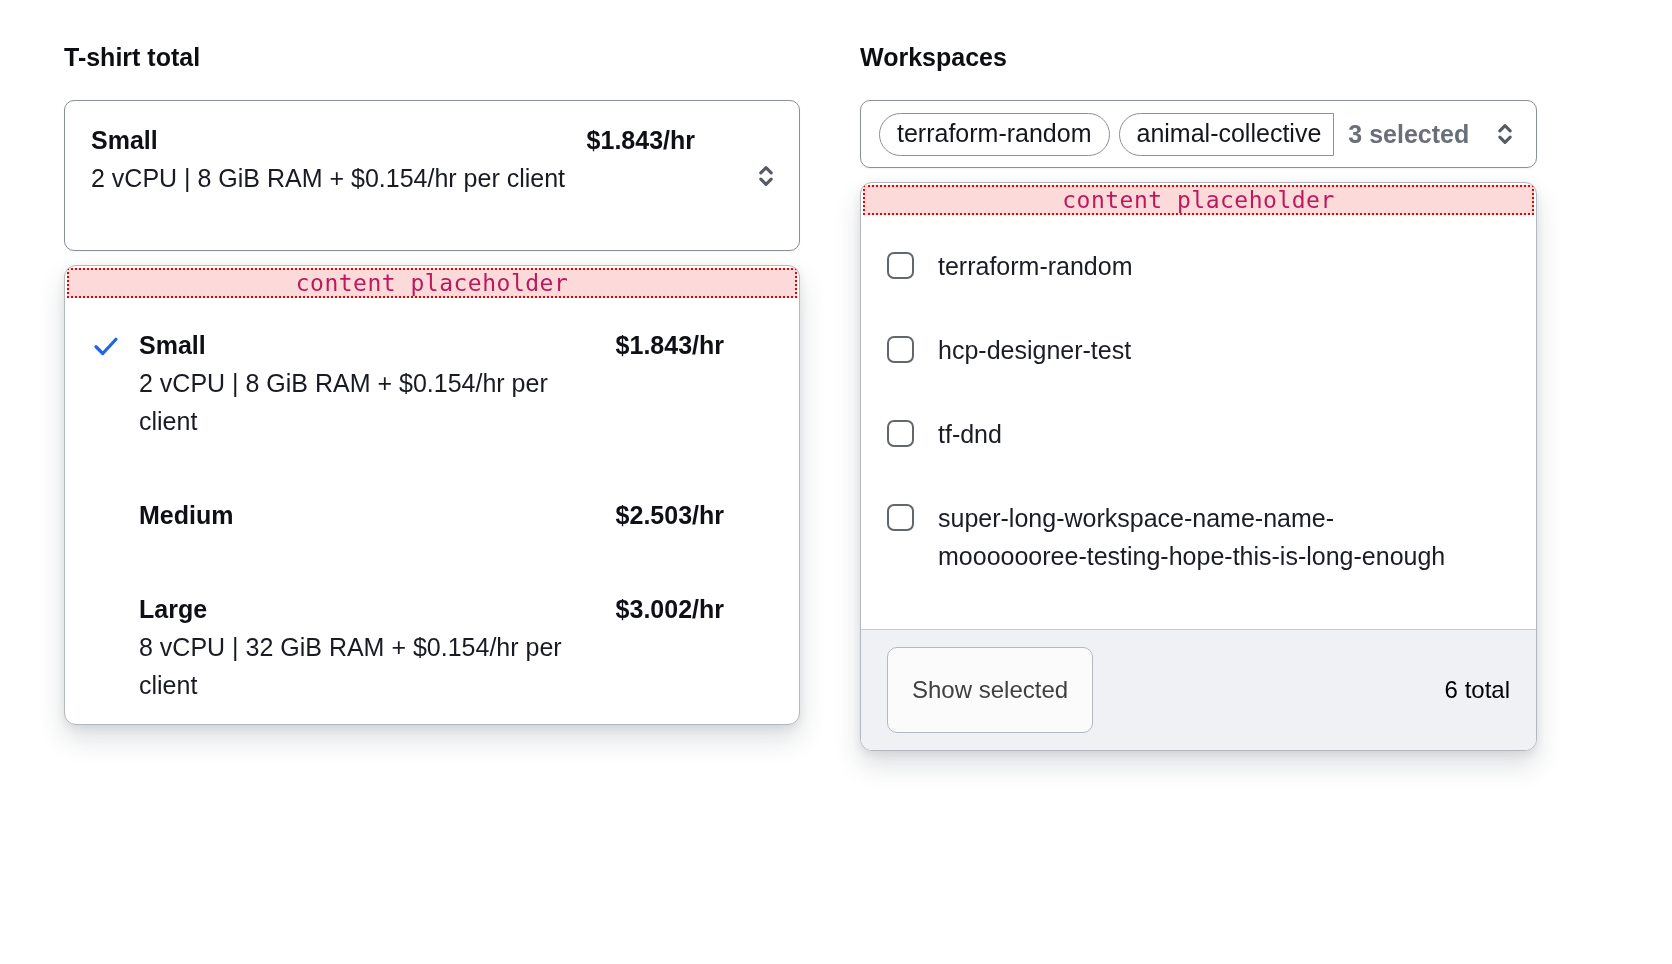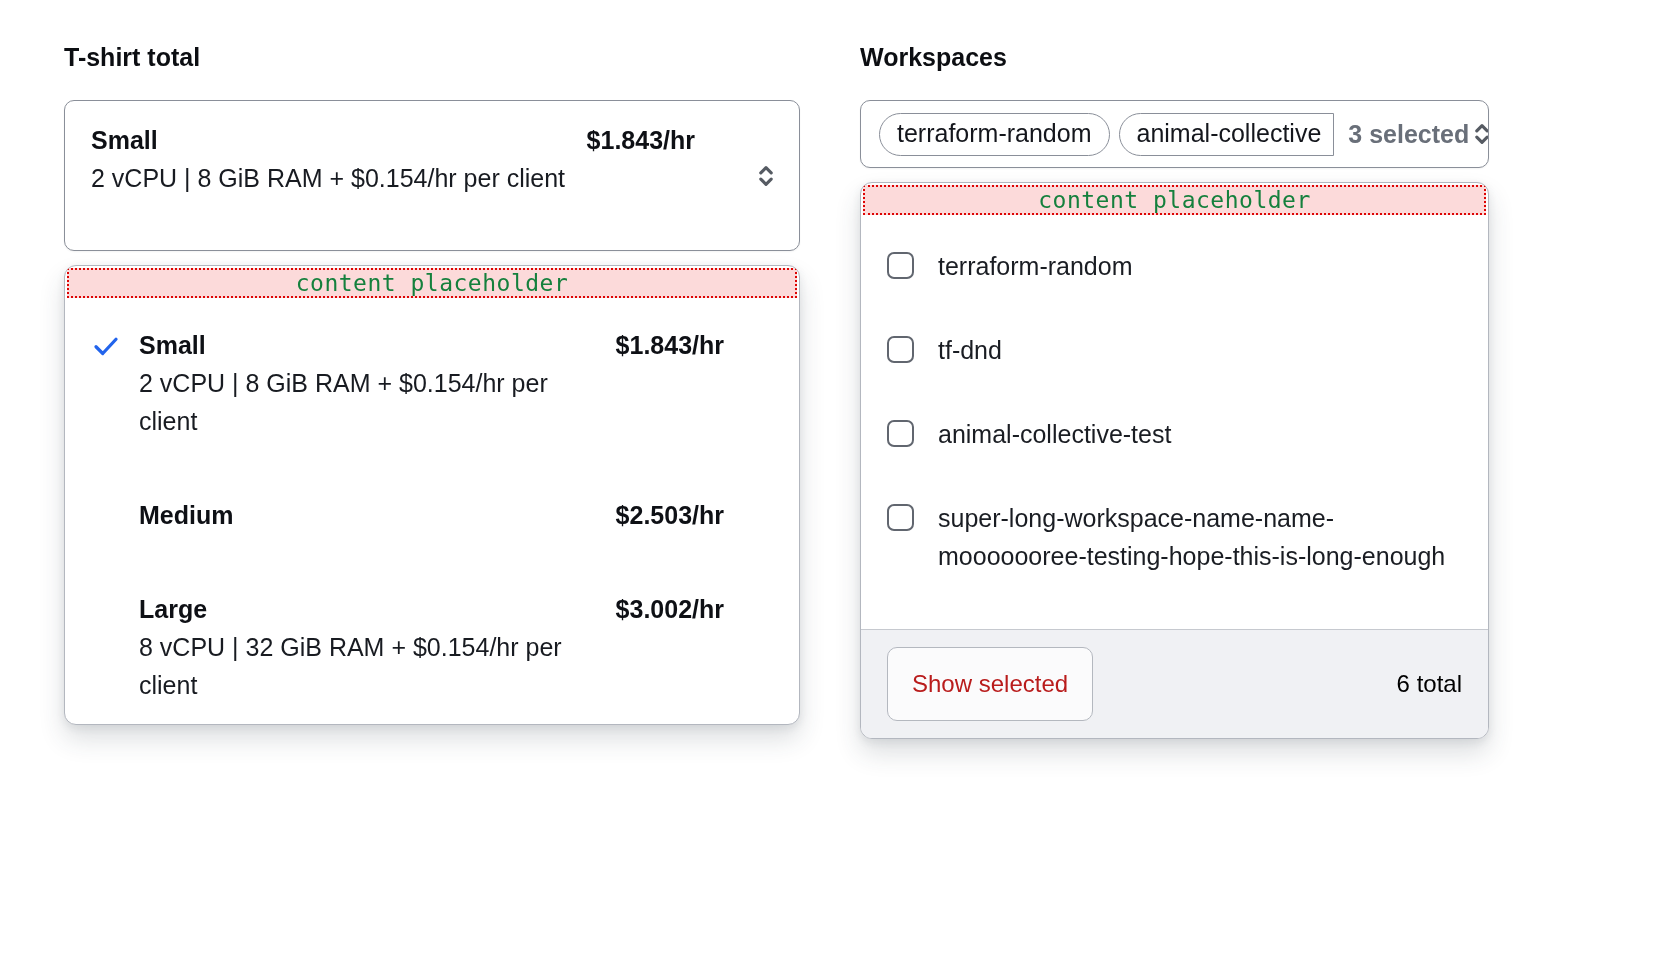--- a/index.html
+++ b/index.html
@@ -2,36 +2,36 @@
 <html><head>
 <meta charset="utf-8">
 <style>
   html,body{margin:0;padding:0;background:#fff;}
   body{font-family:"Liberation Sans",sans-serif;color:#14161c;-webkit-font-smoothing:antialiased;}
   .stage{position:relative;width:1672px;height:964px;background:#fff;overflow:hidden;}
 
   .field-label{font-size:25px;font-weight:700;color:#0c0e12;line-height:30px;margin-bottom:28px;}
 
   .col-left{position:absolute;left:64px;top:42px;width:736px;}
-  .col-right{position:absolute;left:860px;top:42px;width:629px;}
+  .col-right{position:absolute;left:860px;top:42px;width:677px;}
 
   
   .size-trigger{position:relative;box-sizing:border-box;background:#fff;border:1.5px solid #8a8f99;
     border-radius:10px;padding:20px 104px 20px 26px;min-height:151px;box-shadow:0 1px 2px rgba(0,0,0,.05);cursor:pointer;}
   .trig-row{display:flex;justify-content:space-between;align-items:baseline;}
   .t-title{font-size:25px;font-weight:700;line-height:38px;color:#0e1015;}
   .t-price{font-size:25px;font-weight:700;line-height:38px;color:#0e1015;}
   .t-desc{font-size:25px;line-height:38px;color:#181b21;max-width:510px;}
   .chev{position:absolute;right:20px;top:50%;transform:translateY(-50%);display:flex;}
 
   
   .menu{position:relative;background:#fff;border:1.5px solid #b3b7bf;border-radius:12px;overflow:hidden;
     box-shadow:0 14px 26px rgba(45,55,70,.16),0 3px 8px rgba(45,55,70,.09);margin-top:14px;}
   .ph-bar{margin:2px;height:30px;box-sizing:border-box;background:#fcdada;border:2px dotted #dd0404;
-    display:flex;align-items:center;justify-content:center;color:#15803d;
+    display:flex;align-items:center;justify-content:center;color:#be185d;
     font-family:"DejaVu Sans Mono",monospace;font-size:23px;letter-spacing:.5px;}
 
   
   .size-options{padding:26px 75px 20px 26px;}
   .size-option{display:grid;grid-template-columns:48px 1fr auto;margin-bottom:56px;cursor:pointer;}
   .size-option:last-child{margin-bottom:0;}
   .o-gutter{grid-column:1;grid-row:1;padding-top:5px;}
   .o-title{grid-column:2;grid-row:1;font-size:25px;font-weight:700;line-height:38px;color:#0e1015;}
   .o-price{grid-column:3;grid-row:1;font-size:25px;font-weight:700;line-height:38px;color:#0e1015;}
   .o-desc{grid-column:2/4;grid-row:2;font-size:25px;line-height:38px;color:#181b21;max-width:445px;}
@@ -46,22 +46,22 @@
   .ws-trigger .chev2{margin-left:auto;display:flex;flex:0 0 auto;}
 
   
   .ws-list{padding:30px 24px 8px 26px;}
   .ws-item{display:flex;align-items:flex-start;gap:24px;margin-bottom:46px;cursor:pointer;}
   .checkbox{width:27px;height:27px;box-sizing:border-box;border:2px solid #61666f;border-radius:7px;
     background:#fff;flex:0 0 auto;margin-top:5px;}
   .w-label{font-size:25px;line-height:38px;color:#1a1d23;max-width:540px;}
 
   .ws-footer{display:flex;align-items:center;gap:18px;background:#f0f1f4;border-top:1.5px solid #c6c9cf;padding:17px 26px;}
-  .btn{font-family:inherit;font-size:24px;color:#b91c1c;background:#fbfbfc;border:1.5px solid #b4b8bf;
-    border-radius:10px;padding:23px 24px;line-height:26px;cursor:pointer;}
+  .btn{font-family:inherit;font-size:24px;color:#404040;background:#fbfbfc;border:1.5px solid #b4b8bf;
+    border-radius:10px;padding:29px 24px;line-height:26px;cursor:pointer;}
   .total{margin-left:auto;font-size:24px;color:#000000;}
 
   svg{display:block;}
 </style>
 </head>
 <body>
 
 <div class="stage">
 
   <div class="col-left">
@@ -131,25 +131,25 @@
     <div class="menu">
       <div class="ph-bar">content placeholder</div>
 
       <div class="ws-list">
         <div class="ws-item">
           <span class="checkbox"></span>
           <span class="w-label">terraform-random</span>
         </div>
         <div class="ws-item">
           <span class="checkbox"></span>
-          <span class="w-label">tf-dnd</span>
+          <span class="w-label">hcp-designer-test</span>
         </div>
         <div class="ws-item">
           <span class="checkbox"></span>
-          <span class="w-label">animal-collective-test</span>
+          <span class="w-label">tf-dnd</span>
         </div>
         <div class="ws-item">
           <span class="checkbox"></span>
           <span class="w-label">super-long-workspace-name-name-mooooooree-testing-hope-this-is-long-enough</span>
         </div>
       </div>
 
       <div class="ws-footer">
         <button class="btn">Show selected</button>
         <span class="total">6 total</span>

